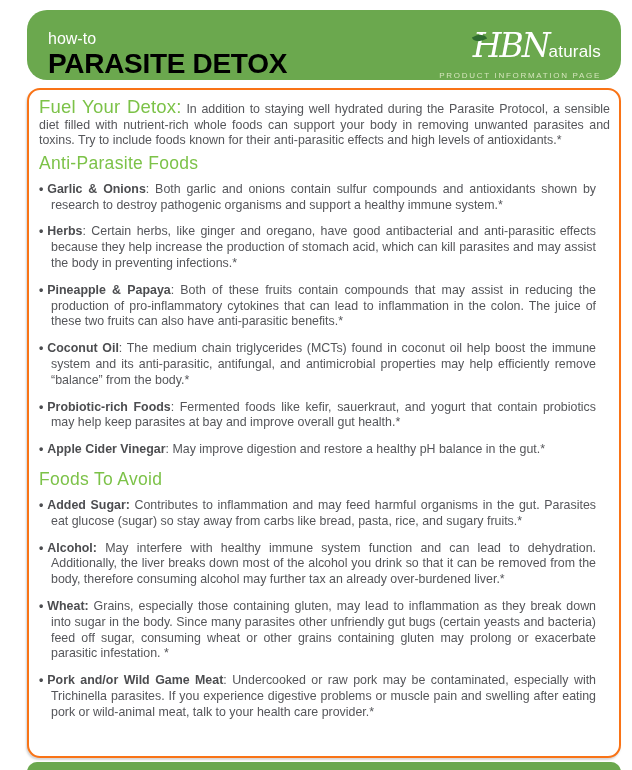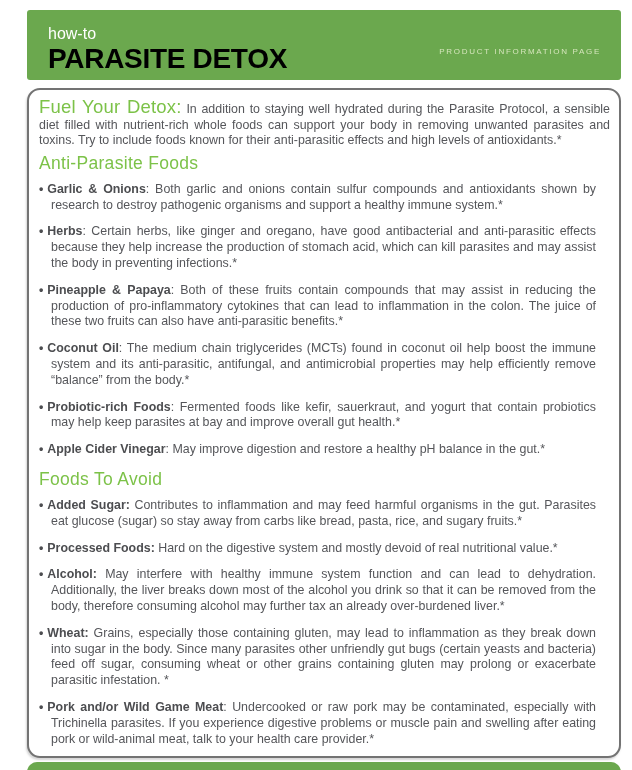--- a/index.html
+++ b/index.html
@@ -10,24 +10,24 @@
     overflow: hidden;
     font-family: "Liberation Sans", sans-serif;
   }
 
   
   .banner {
     position: absolute;
     left: 27px; top: 10px;
     width: 594px; height: 70px;
     background: #6ba84e;
-    border-radius: 3px;
+    border-radius: 20px;
     display: flex;
     justify-content: space-between;
-    align-items: center;
+    align-items: flex-end;
     padding: 9px 20px 0 21px;
   }
   .banner-left { color: #ffffff; }
   .kicker {
     font-size: 16px;
     line-height: 18px;
     color: #ffffff;
     font-weight: 400;
   }
   .main-title {
@@ -72,21 +72,21 @@
     color: #d5e5bc;
     margin-top: 1px;
   }
 
   
   .content-box {
     position: absolute;
     left: 27px; top: 88px;
     width: 594px;
     height: 670px;
-    border: 2px solid #737373;
+    border: 2px solid #f97316;
     border-radius: 13px;
     box-shadow: -1px 2px 2px rgba(90,90,90,0.25);
     background: #ffffff;
     padding: 9px 9px 4px 10px;
     overflow: hidden;
   }
   .intro { 
     text-align: justify;
     font-size: 12.4px;
     line-height: 15.6px;
@@ -136,20 +136,24 @@
 </style>
 </head>
 <body>
 
 <div class="banner">
   <div class="banner-left">
     <div class="kicker">how-to</div>
     <div class="main-title">PARASITE DETOX</div>
   </div>
   <div class="logo-block">
+    <div class="logo-line">
+      <span class="logo-script">HBN</span><span class="logo-rest">aturals</span>
+      <span class="leaf"></span>
+    </div>
     <div class="tagline">PRODUCT INFORMATION PAGE</div>
   </div>
 </div>
 
 <div class="content-box">
 
   <p class="intro"><span class="intro-lead">Fuel Your Detox:</span> <span>In addition to staying well hydrated during the Parasite Protocol, a sensible diet filled with nutrient-rich whole foods can support your body in removing unwanted parasites and toxins. Try to include foods known for their anti-parasitic effects and high levels of antioxidants.*</span></p>
 
   <h2 class="section-heading">Anti-Parasite Foods</h2>
 
@@ -162,21 +166,20 @@
   <p class="item"><span class="bullet">•</span><span class="term">Coconut Oil</span><span>: The medium chain triglycerides (MCTs) found in coconut oil help boost the immune system and its anti-parasitic, antifungal, and antimicrobial properties may help efficiently remove “balance” from the body.*</span></p>
 
   <p class="item"><span class="bullet">•</span><span class="term">Probiotic-rich Foods</span><span>: Fermented foods like kefir, sauerkraut, and yogurt that contain probiotics may help keep parasites at bay and improve overall gut health.*</span></p>
 
   <p class="item"><span class="bullet">•</span><span class="term">Apple Cider Vinegar</span><span>: May improve digestion and restore a healthy pH balance in the gut.*</span></p>
 
   <h2 class="section-heading">Foods To Avoid</h2>
 
   <p class="item"><span class="bullet">•</span><span class="term">Added Sugar:</span><span> Contributes to inflammation and may feed harmful organisms in the gut. Parasites eat glucose (sugar) so stay away from carbs like bread, pasta, rice, and sugary fruits.*</span></p>
 
-  <p class="item"><span class="bullet">•</span><span class="term">Processed Foods:</span><span> Hard on the digestive system and mostly devoid of real nutritional value.*</span></p>
 
   <p class="item"><span class="bullet">•</span><span class="term">Alcohol:</span><span> May interfere with healthy immune system function and can lead to dehydration. Additionally, the liver breaks down most of the alcohol you drink so that it can be removed from the body, therefore consuming alcohol may further tax an already over-burdened liver.*</span></p>
 
   <p class="item"><span class="bullet">•</span><span class="term">Wheat:</span><span> Grains, especially those containing gluten, may lead to inflammation as they break down into sugar in the body. Since many parasites other unfriendly gut bugs (certain yeasts and bacteria) feed off sugar, consuming wheat or other grains containing gluten may prolong or exacerbate parasitic infestation. *</span></p>
 
   <p class="item"><span class="bullet">•</span><span class="term">Pork and/or Wild Game Meat</span><span>: Undercooked or raw pork may be contaminated, especially with Trichinella parasites. If you experience digestive problems or muscle pain and swelling after eating pork or wild-animal meat, talk to your health care provider.*</span></p>
 
 </div>
 
 <div class="bottom-bar"></div>

